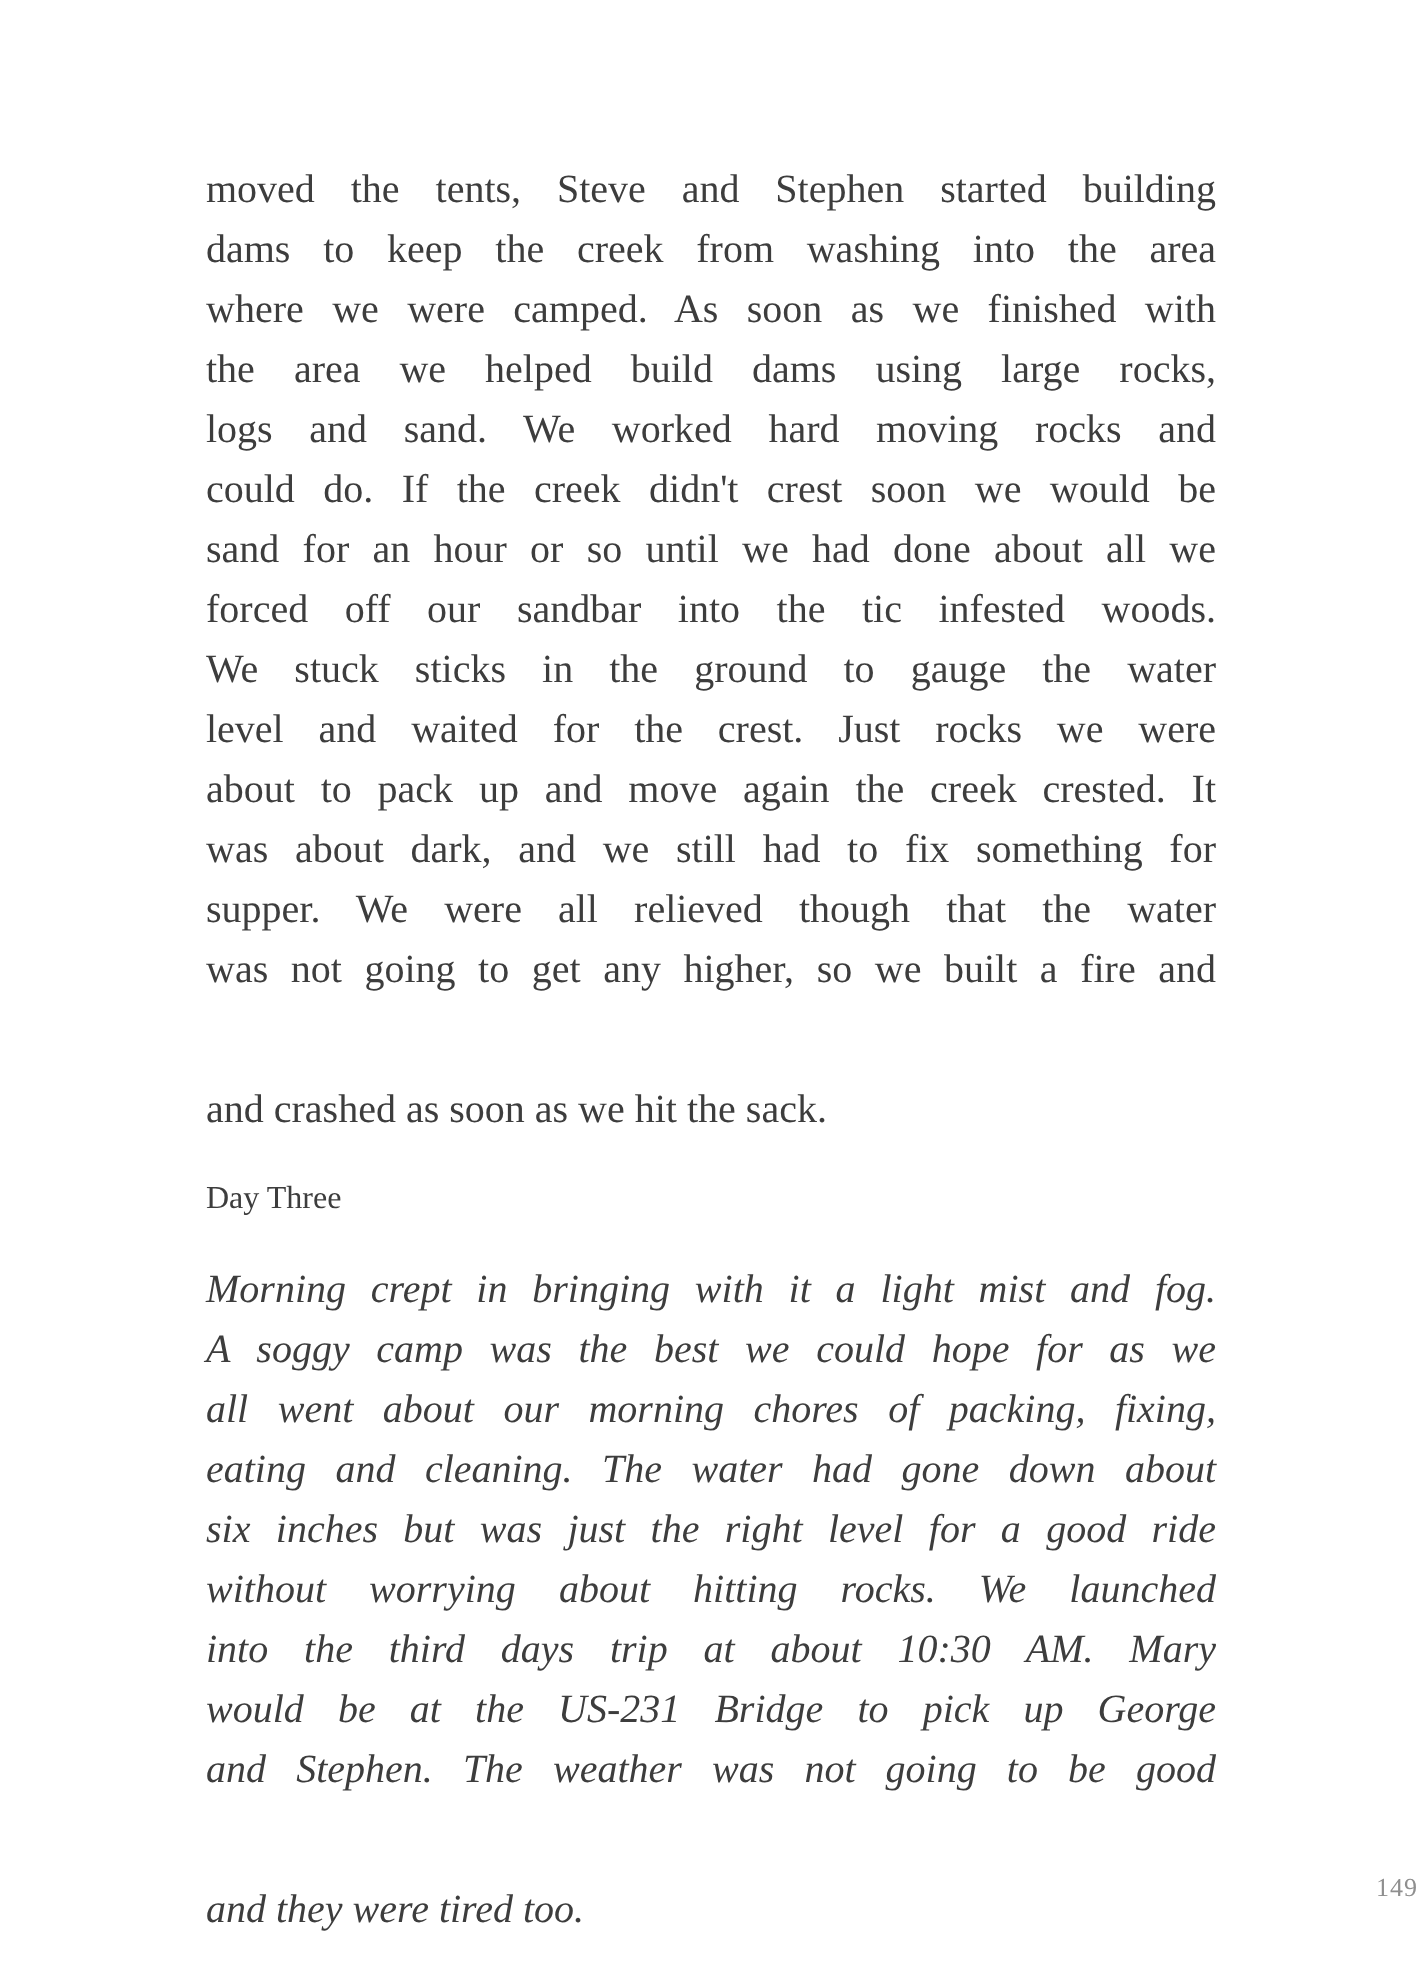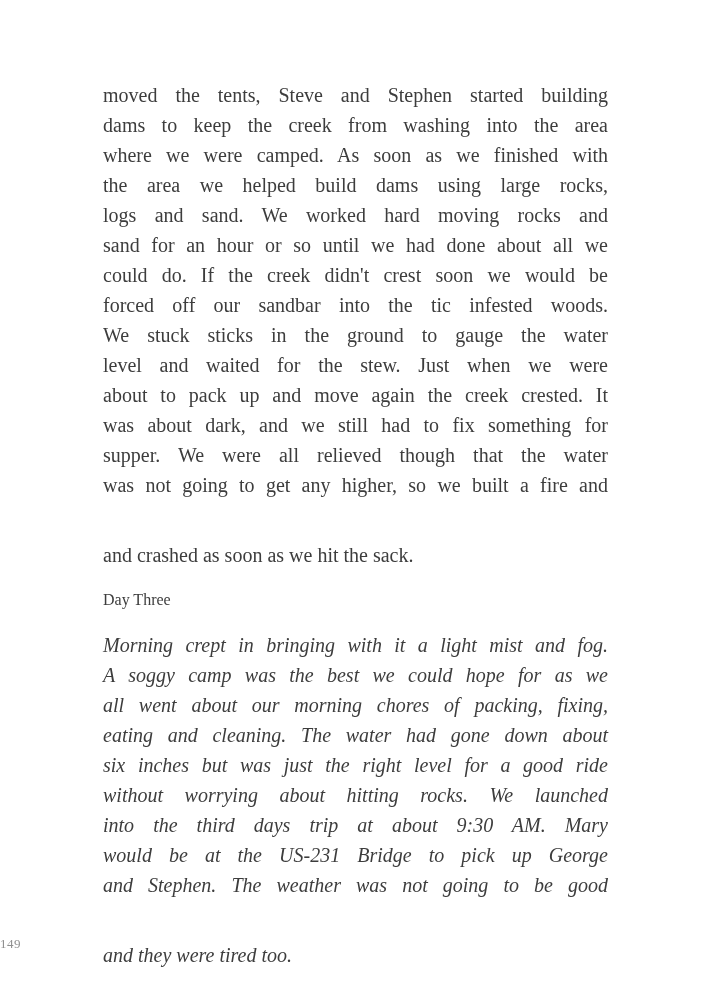--- a/index.html
+++ b/index.html
@@ -50,57 +50,57 @@
   .line.last {
     text-align: justify;
     text-align-last: left;
     margin-top: 40px;
   }
   .page-number {
     position: absolute;
     top: 936px;
     left: 0;
     width: 709px;
-    text-align: left;
+    text-align: right;
     font-size: 13px;
     line-height: 16px;
     color: #8f8f8f;
     letter-spacing: 0.5px;
   }
 </style>
 </head>
 <body>
 
 <div class="page" style="background: rgb(255, 255, 255);">
   <div class="text-body" id="text-body" style="color: rgb(61, 61, 61);">
       <div class="block">
         <div class="line">moved the tents, Steve and Stephen started building</div>
         <div class="line">dams to keep the creek from washing into the area</div>
         <div class="line">where we were camped. As soon as we finished with</div>
         <div class="line">the area we helped build dams using large rocks,</div>
         <div class="line">logs and sand. We worked hard moving rocks and</div>
+        <div class="line">could do. If the creek didn't crest soon we would be</div>
         <div class="line">sand for an hour or so until we had done about all we</div>
-        <div class="line">could do. If the creek didn't crest soon we would be</div>
         <div class="line">forced off our sandbar into the tic infested woods.</div>
         <div class="line">We stuck sticks in the ground to gauge the water</div>
-        <div class="line">level and waited for the stew. Just when we were</div>
+        <div class="line">level and waited for the crest. Just rocks we were</div>
         <div class="line">about to pack up and move again the creek crested. It</div>
         <div class="line">was about dark, and we still had to fix something for</div>
         <div class="line">supper. We were all relieved though that the water</div>
         <div class="line">was not going to get any higher, so we built a fire and</div>
         <div class="line last">and crashed as soon as we hit the sack.</div>
       </div>
       <div class="heading block">Day Three</div>
       <div class="block">
         <div class="line">Morning crept in bringing with it a light mist and fog.</div>
         <div class="line">A soggy camp was the best we could hope for as we</div>
         <div class="line">all went about our morning chores of packing, fixing,</div>
         <div class="line">eating and cleaning. The water had gone down about</div>
         <div class="line">six inches but was just the right level for a good ride</div>
         <div class="line">without worrying about hitting rocks. We launched</div>
-        <div class="line">into the third days trip at about 9:30 AM. Mary</div>
+        <div class="line">into the third days trip at about 10:30 AM. Mary</div>
         <div class="line">would be at the US-231 Bridge to pick up George</div>
         <div class="line">and Stephen. The weather was not going to be good</div>
         <div class="line last">and they were tired too.</div>
       </div>
     </div>
   <div class="page-number" style="color: rgb(143, 143, 143);">149</div>
 </div>
 
 </body></html>

